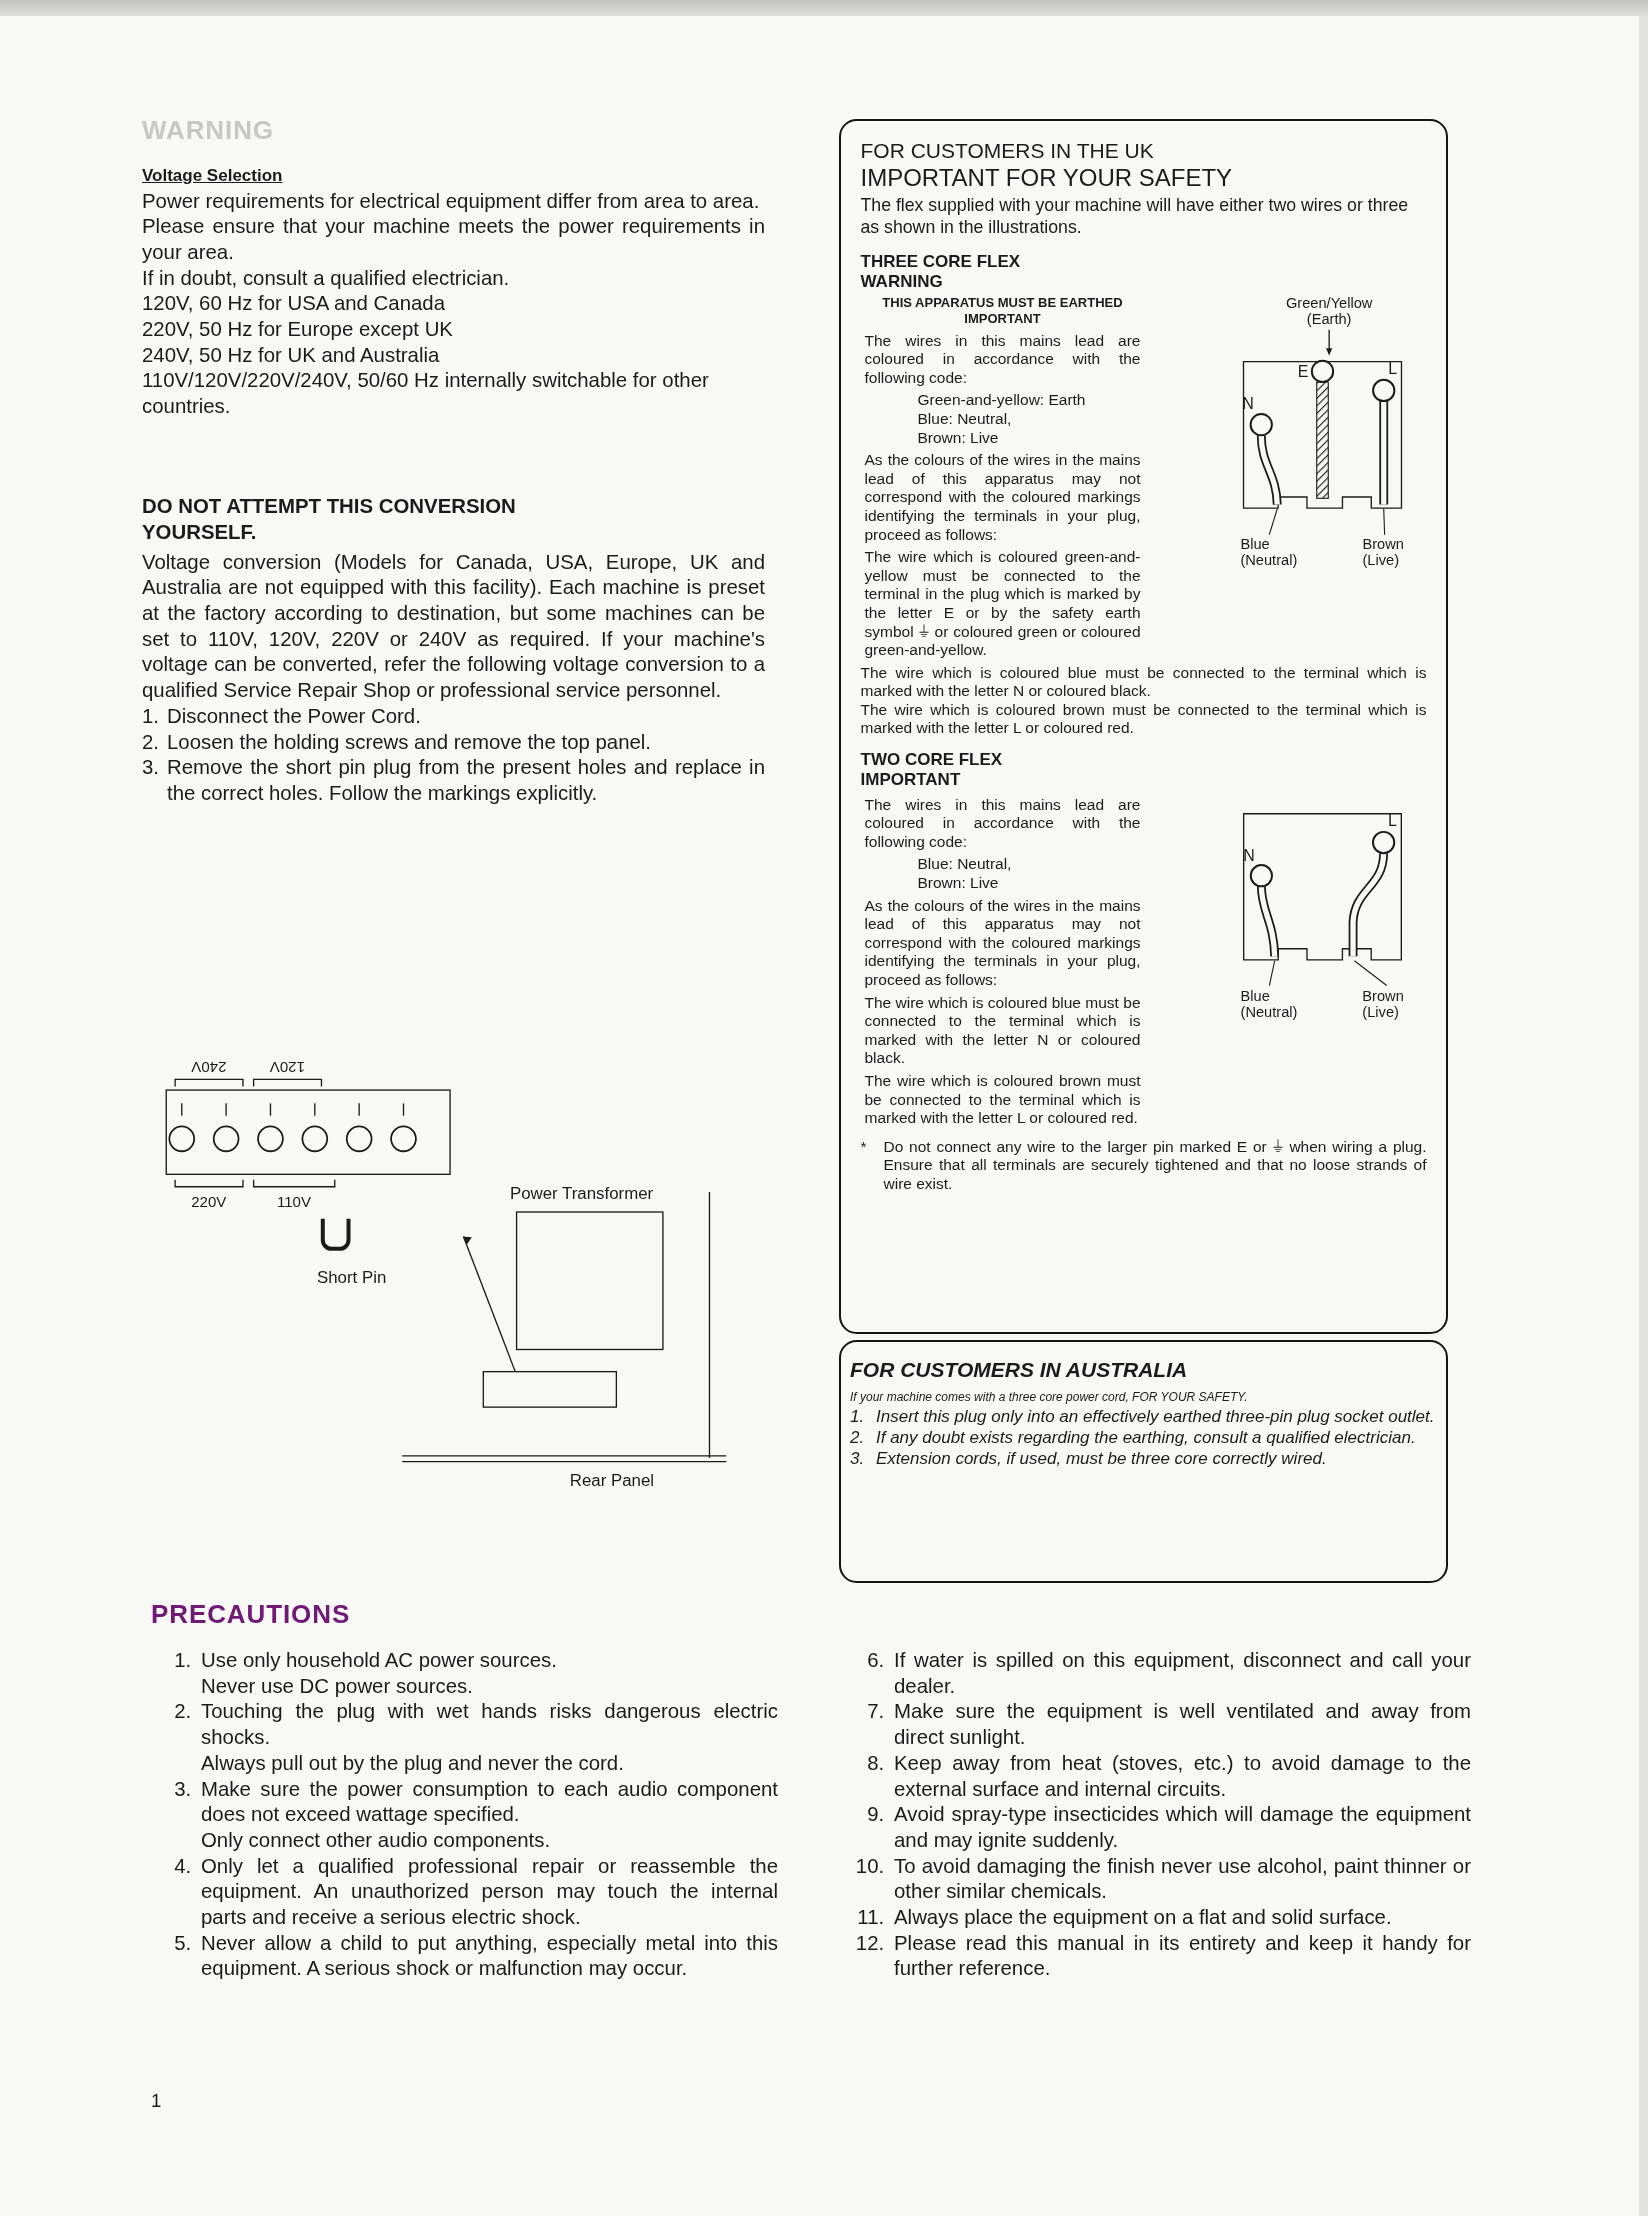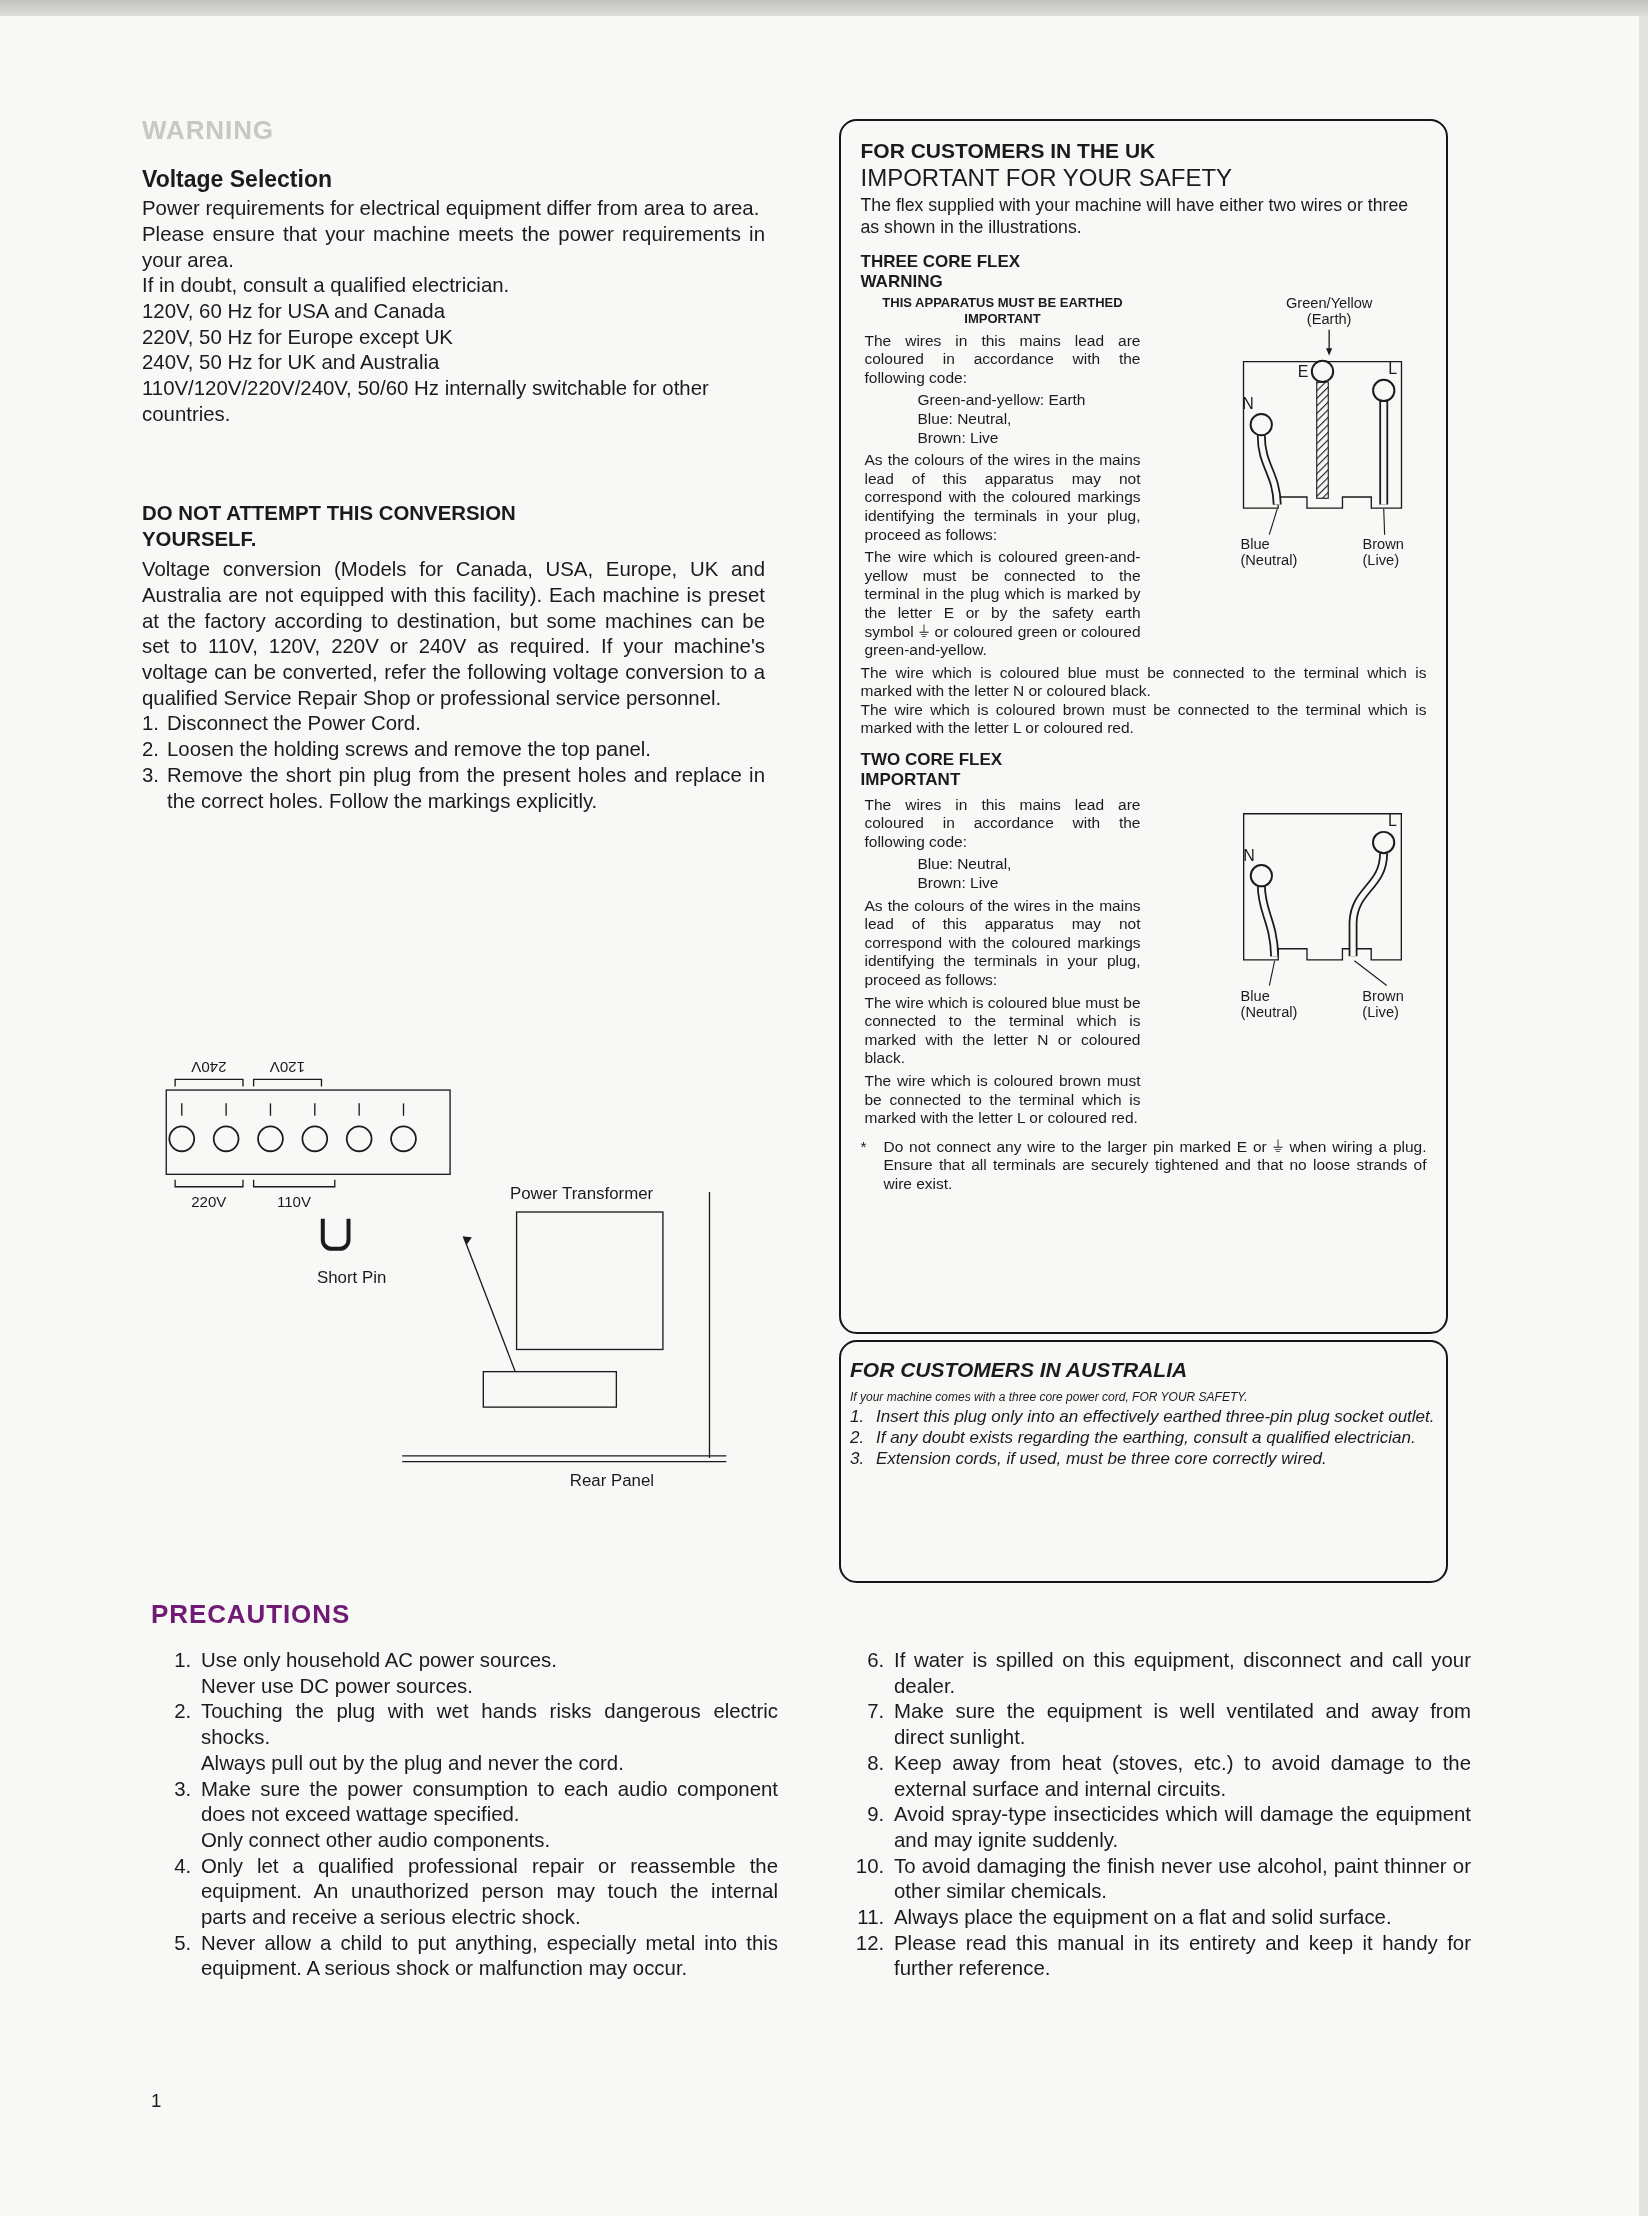--- a/index.html
+++ b/index.html
@@ -9,36 +9,36 @@
     font-family:"Liberation Sans", sans-serif; color:#1b1b1b;
   }
   .top-band { position:absolute; top:0; left:0; width:100%; height:16px;
     background:linear-gradient(#c2c2c0,#dededc); }
   .right-edge { position:absolute; top:16px; right:0; width:9.8px; bottom:35px; background:#e2e2e0; }
 
   
   .col-left { position:absolute; left:142px; top:114px; width:623px;
     font-size:20.4px; line-height:1.26; }
   .ghost-head { font-size:26px; font-weight:bold; color:#c7c7c5; letter-spacing:0.9px; margin:0 0 18.6px 0; }
-  .sect-title { font-size:23px; font-weight:bold; margin:0 0 1.8px 0; }
+  .sect-title { font-size:17px; font-weight:bold; margin:0 0 1.8px 0;text-decoration:underline; }
   .para { margin:0; text-align:justify; }
   .plain-line { margin:0; }
   .conv-block { margin-top:74px; }
   .conv-title { font-size:20.4px; font-weight:bold; margin:0 0 4.4px 0; white-space:pre-line; }
   .step { display:flex; }
   .step-num { width:25px; flex:none; }
   .step-text { flex:1; text-align:justify; }
 
   
   .uk-box {
     position:absolute; left:839px; top:119px; width:609px; height:1215px;
     border:2.2px solid #161616; border-radius:17.7px; padding:17.7px 19.5px;
     box-sizing:border-box; overflow:hidden;
   }
-  .uk-title { font-size:21px; font-weight:bold; margin:0; }
+  .uk-title { font-size:21px; font-weight:normal; margin:0; }
   .uk-sub { font-size:24px; font-weight:normal; margin:1.8px 0 2.7px 0; }
   .uk-intro { font-size:17.7px; line-height:1.22; margin:0 0 13.3px 0; }
   .core-section { position:relative; margin-top:11.5px; }
   .core-head { font-size:17px; font-weight:bold; line-height:1.2; margin:0; }
   .core-cols { position:relative; margin-top:2.7px; min-height:301px; }
   .core-text { width:284px; font-size:15.5px; line-height:1.2; }
   .core-text p { margin:4px; text-align:justify; }
   .core-subhead { font-size:13px; font-weight:bold; line-height:1.2; margin:0 0 5.3px 0;text-align:center; }
   .code-line { padding-left:57px; }
   .full-para { font-size:15.5px; line-height:1.2; text-align:justify; margin:0; }

